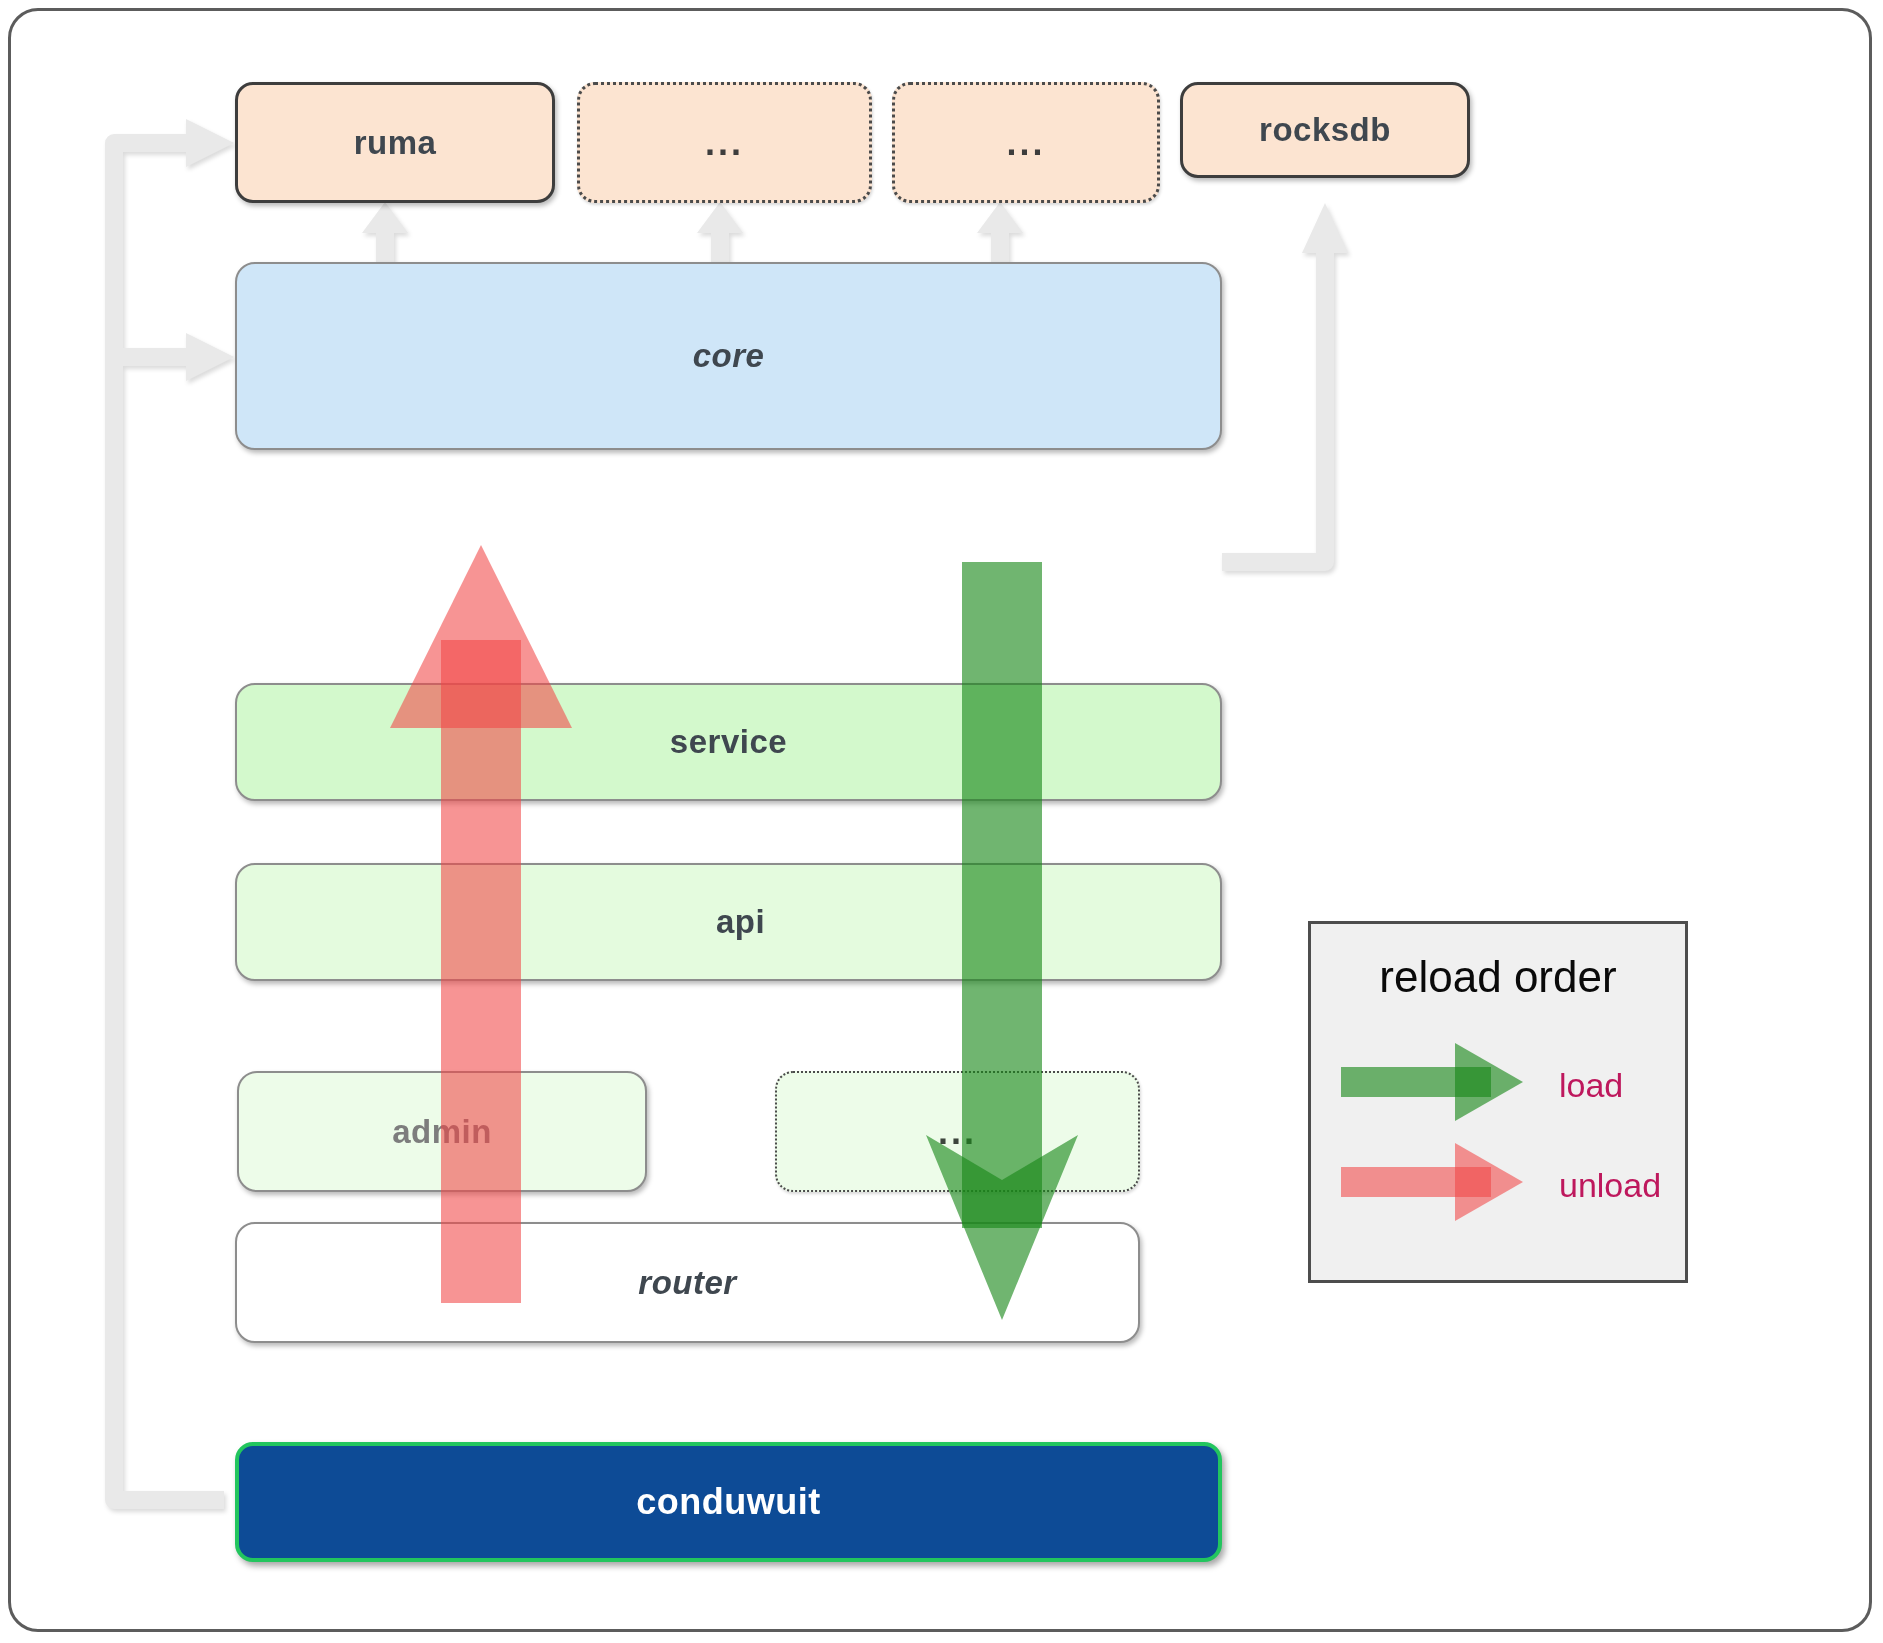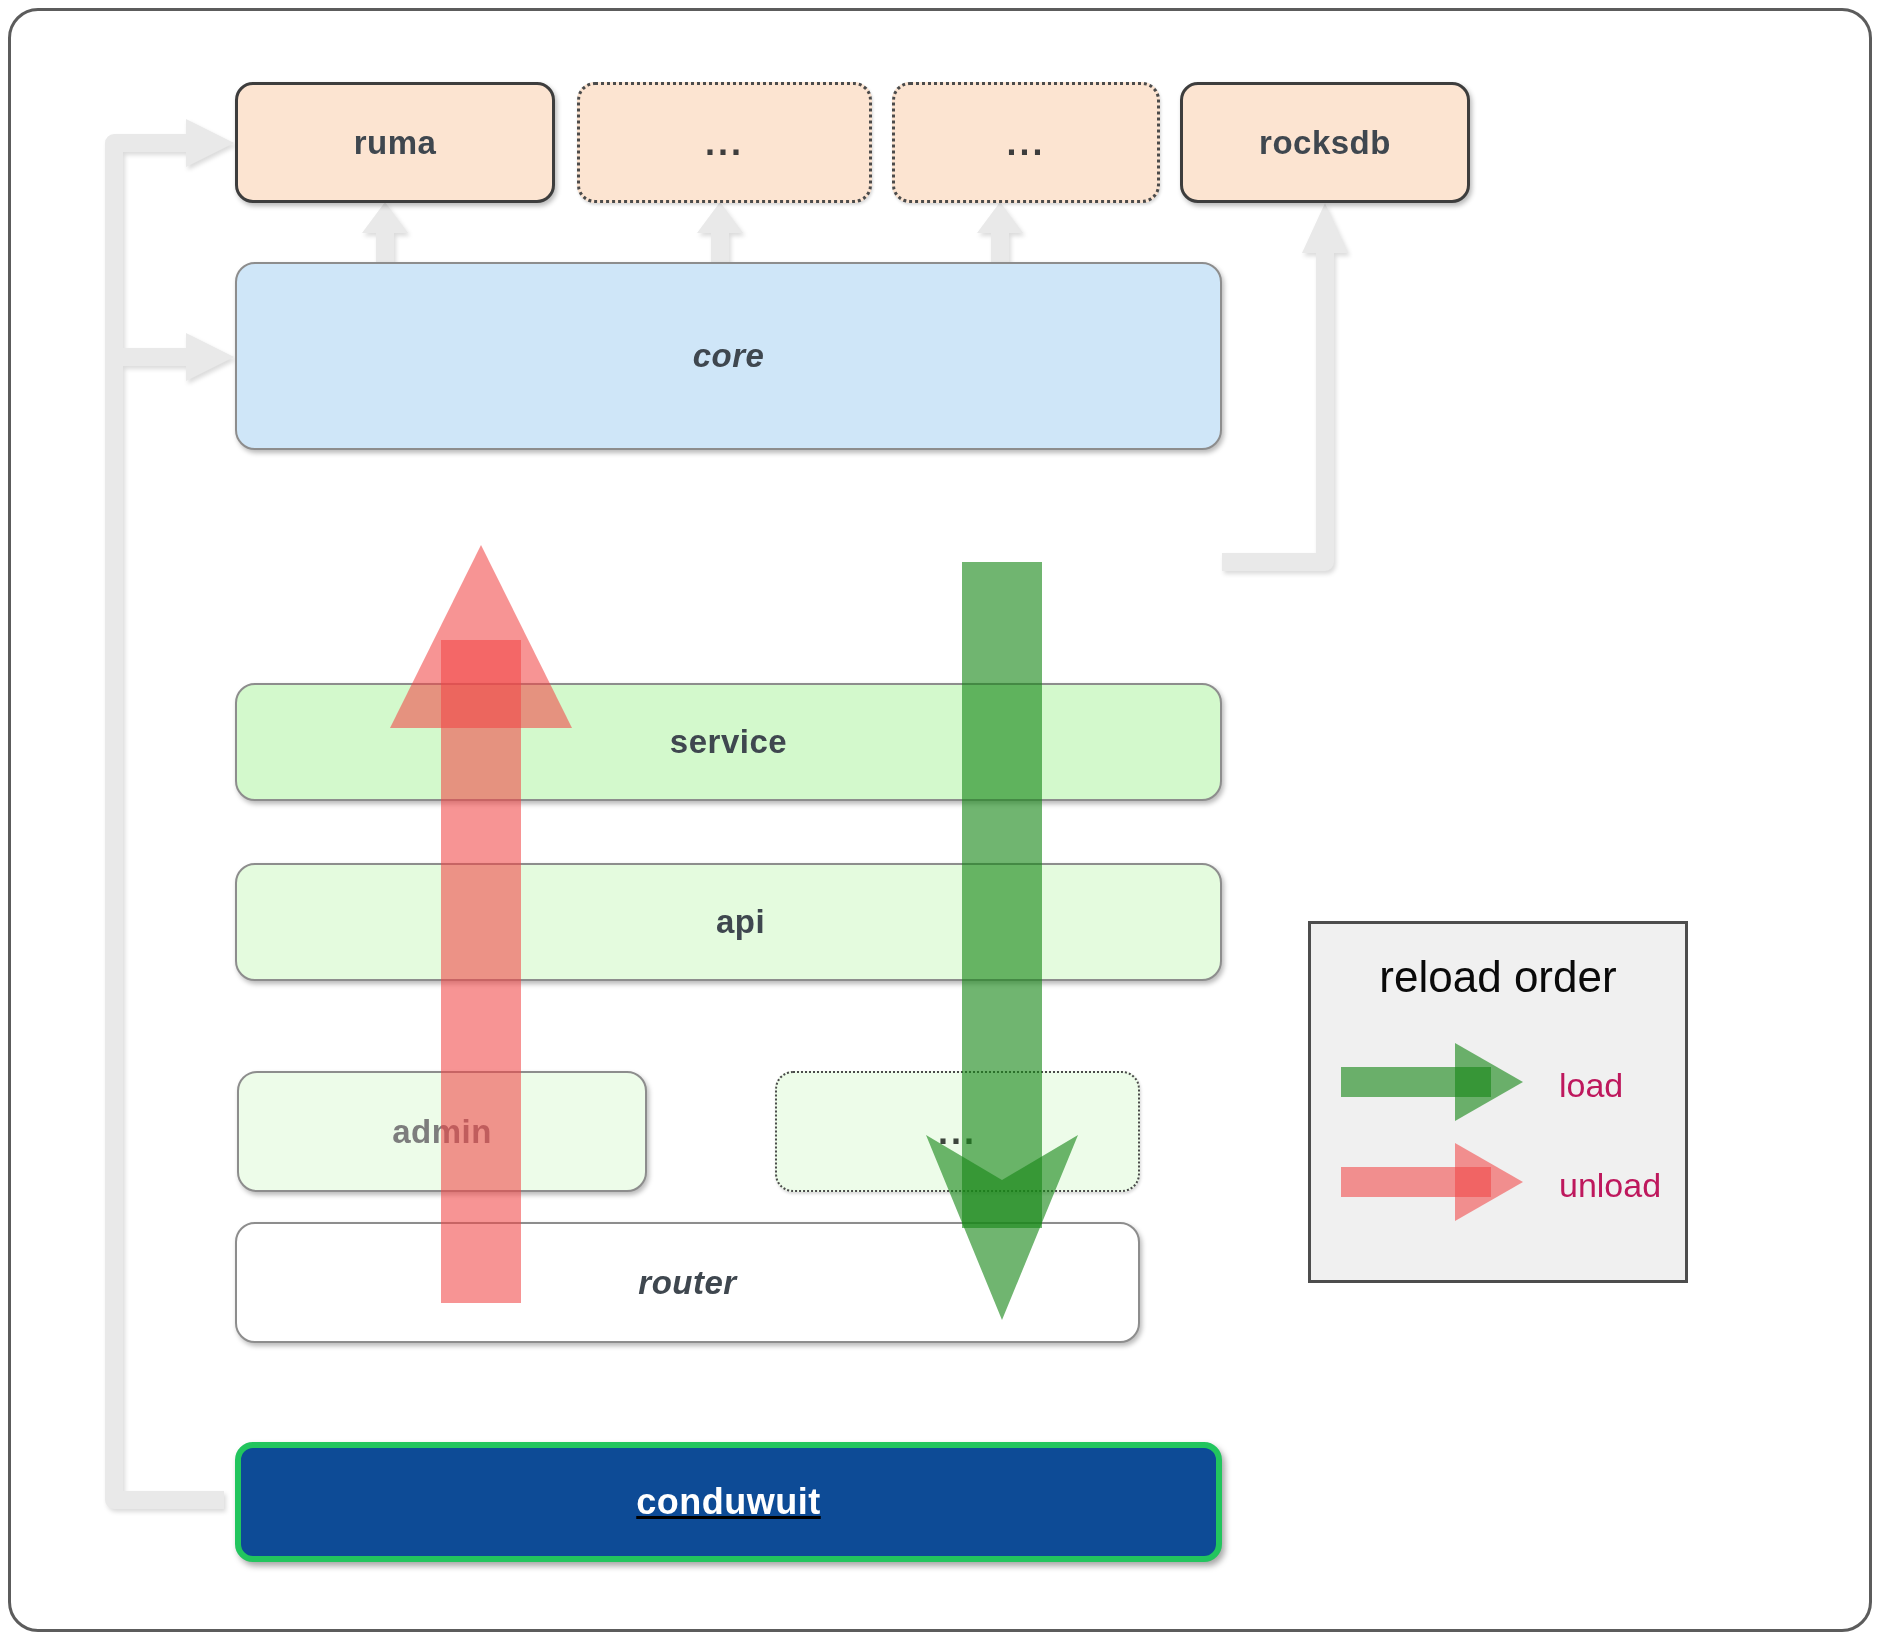--- a/index.html
+++ b/index.html
@@ -25,21 +25,21 @@
   .peach{background:var(--peach-fill);}
   .solid-dark{border:3px solid #3d3d3d;box-shadow:2px 3px 5px rgba(0,0,0,0.28);}
   .dotted{border:3px dotted #4b4b4b;box-shadow:1px 2px 3px rgba(0,0,0,0.15);}
   .layer-box{border:2px solid #8d8d8d;box-shadow:2px 3px 5px rgba(0,0,0,0.28);border-radius:20px;}
   .core{background:var(--core-fill);font-style:italic;}
   .database{background:var(--database-fill);}
   .service{background:var(--service-fill);}
   .api{background:var(--api-fill);padding-left:24px;}
   .adminfill{background:var(--admin-fill);margin-top:30px;}
   .router{background:#ffffff;font-style:italic;}
-  .conduwuit{background:var(--conduwuit-fill);border:6px solid #22c55e;box-shadow:3px 4px 6px rgba(0,0,0,0.35);text-decoration:underline;}
+  .conduwuit{background:var(--conduwuit-fill);border:4px solid #22c55e;box-shadow:3px 4px 6px rgba(0,0,0,0.35);}
   .conduwuit .lbl{color:#ffffff;font-weight:700;font-size:36px;}
   .dots{font-weight:700;font-size:36px;color:#3d3d3d;letter-spacing:3px;}
   .admin-lbl{color:#7d7d7d;}
   .dots-green{color:#3d453d;}
   .legend{
     position:absolute;left:1308px;top:921px;width:380px;height:362px;
     background:var(--legend-bg);border:3px solid #4d4d4d;box-sizing:border-box;z-index:2;
   }
   .legend-title{
     position:absolute;left:0;top:28px;width:100%;text-align:center;
@@ -84,21 +84,21 @@
 
   <div class="box peach solid-dark" style="left:235px;top:82px;width:320px;height:121px">
     <span class="lbl">ruma</span>
   </div>
   <div class="box peach dotted" style="left:577px;top:82px;width:295px;height:121px">
     <span class="lbl dots">...</span>
   </div>
   <div class="box peach dotted" style="left:892px;top:82px;width:268px;height:121px">
     <span class="lbl dots">...</span>
   </div>
-  <div class="box peach solid-dark" style="left:1180px;top:82px;width:290px;height:121px">
+  <div class="box peach solid-dark" style="left:1180px;top:82px;width:290px;height:96px">
     <span class="lbl">rocksdb</span>
   </div>
 
   <div class="box layer-box core" style="left:235px;top:262px;width:987px;height:188px">
     <span class="lbl">core</span>
   </div>
   <div class="box layer-box service" style="left:235px;top:683px;width:987px;height:118px">
     <span class="lbl">service</span>
   </div>
   <div class="box layer-box api" style="left:235px;top:863px;width:987px;height:118px">

